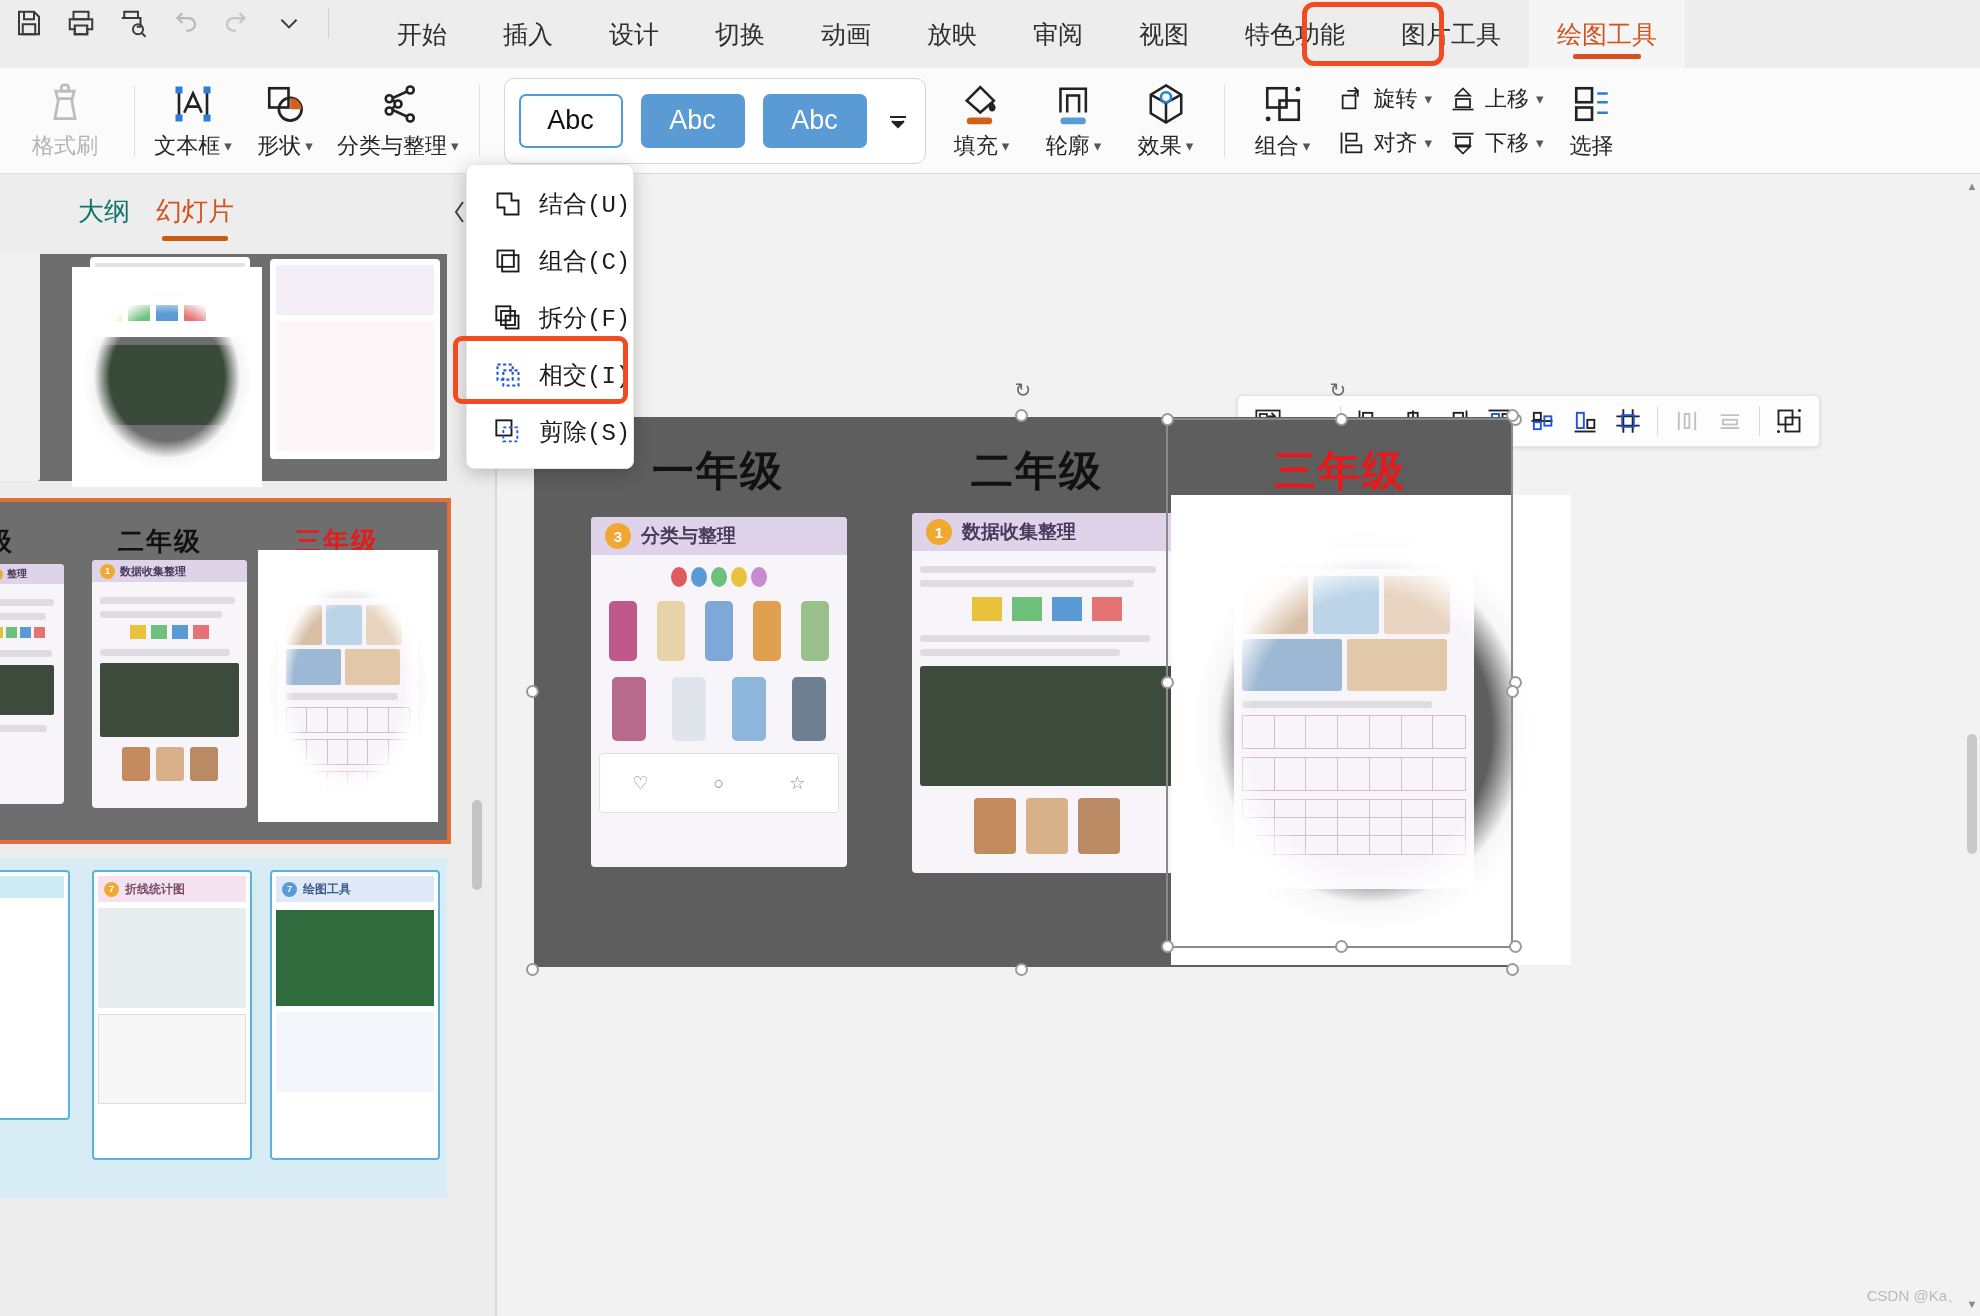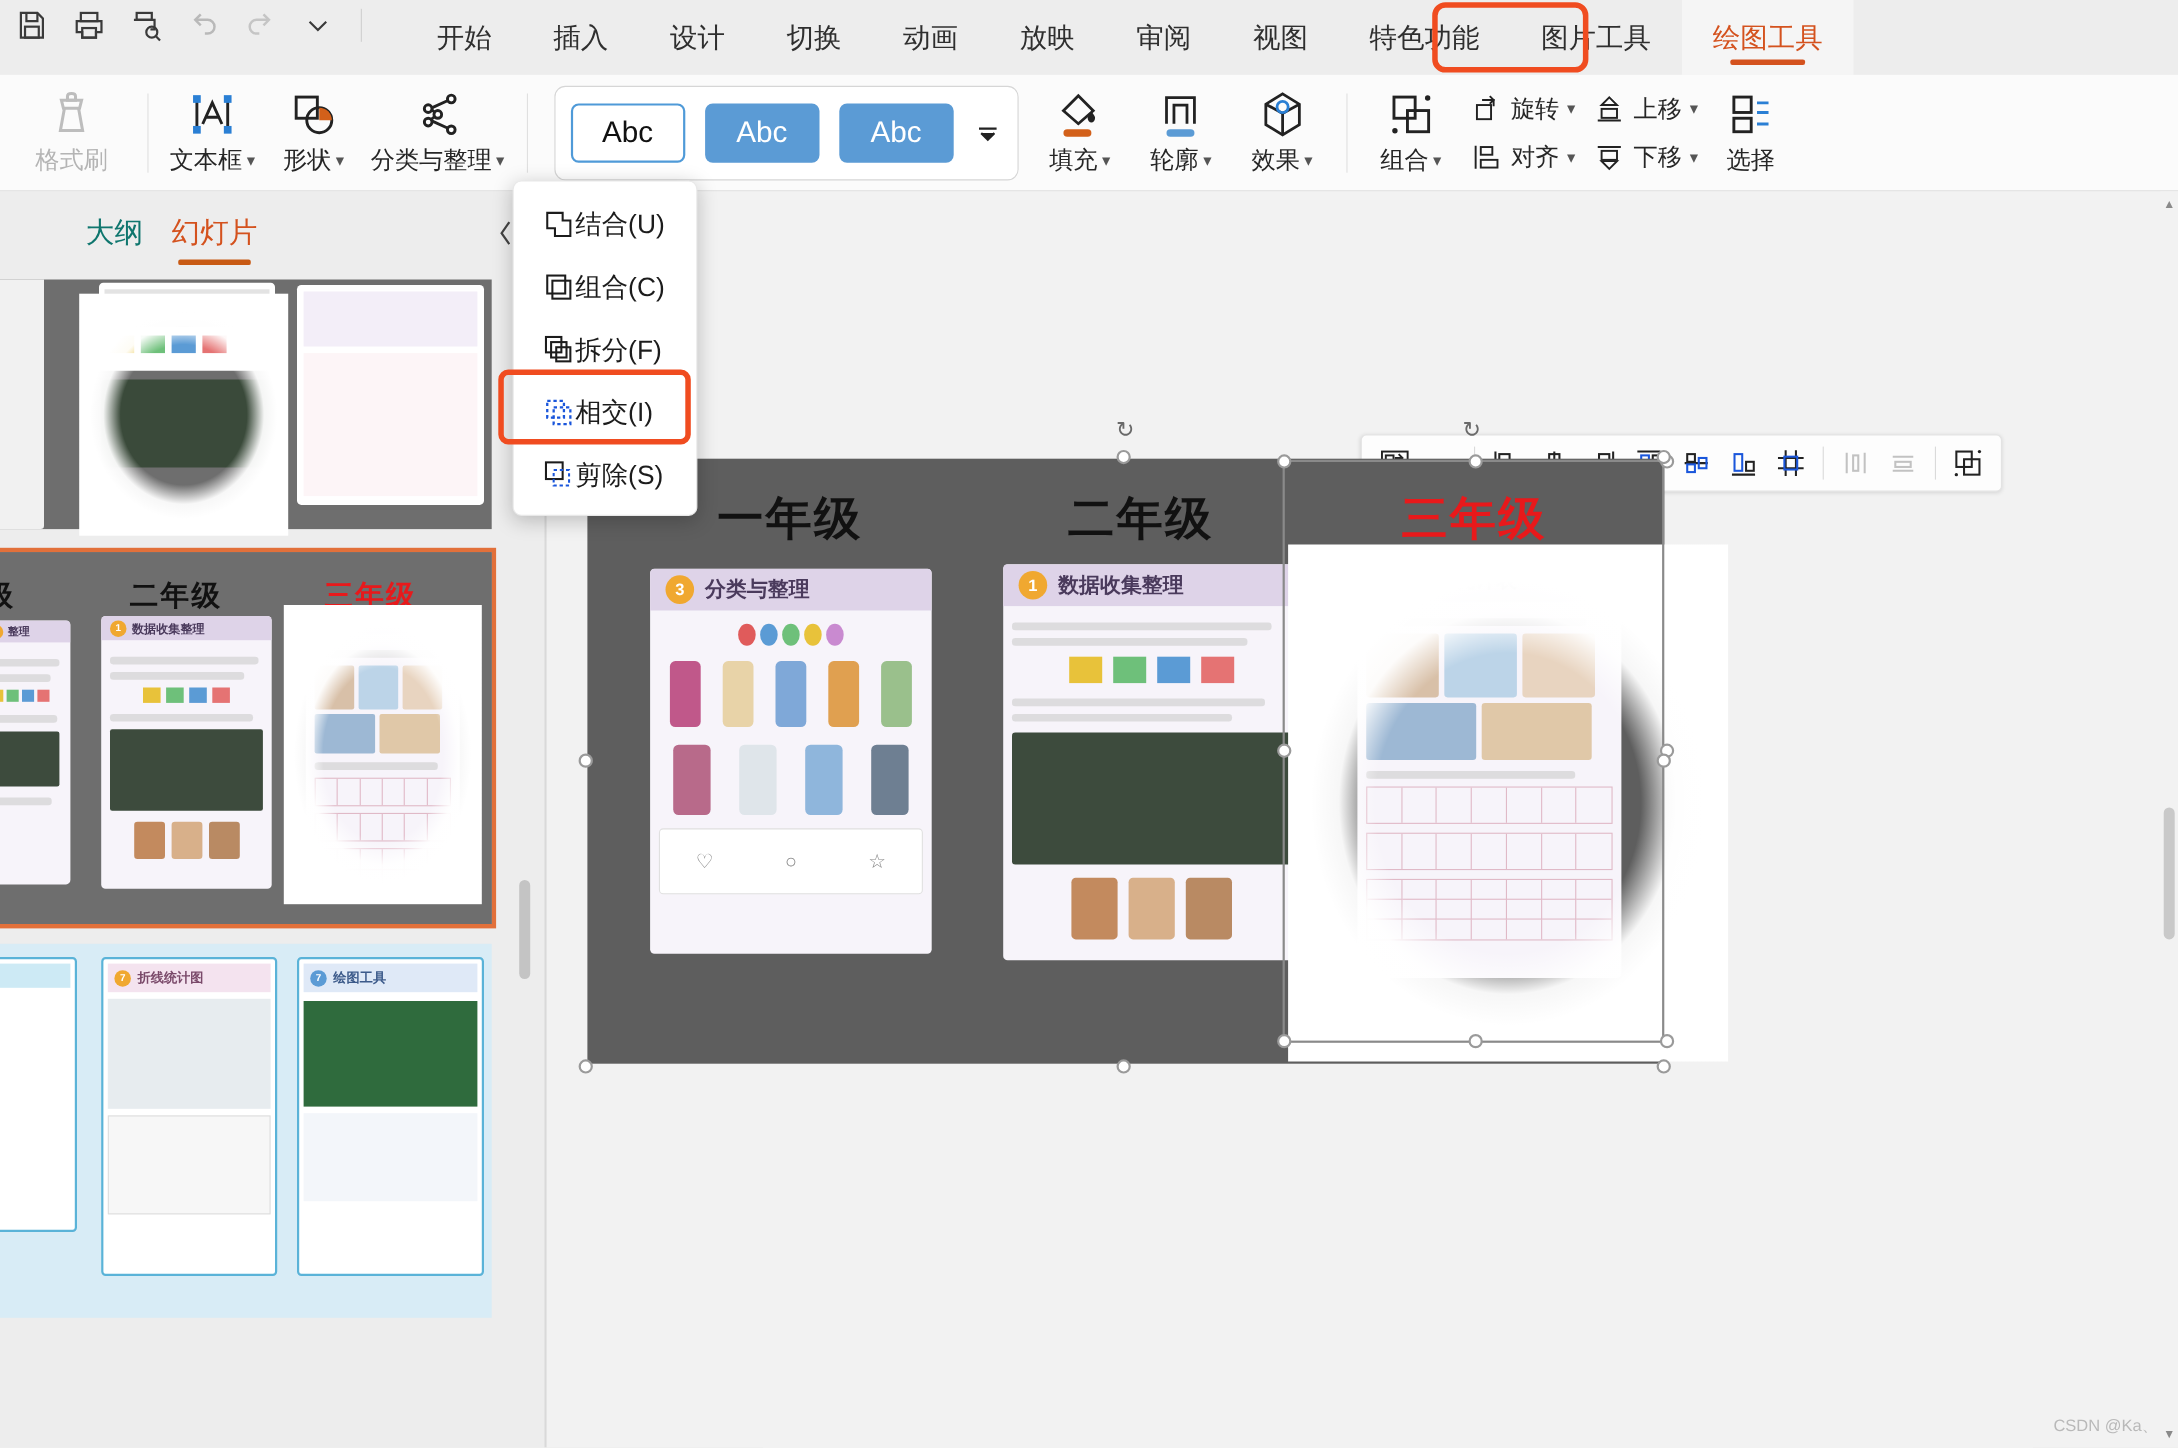--- a/index.html
+++ b/index.html
@@ -168,22 +168,22 @@
   .vscroll .up, .vscroll .dn { position: absolute; right: 2px; width: 12px; text-align:center; color:#8a8a8a; font-size: 11px; }
   .vscroll .up { top: 6px; } .vscroll .dn { bottom: 6px; }
 
   
   .menu {
     position: absolute; left: 466px; top: 164px; width: 168px; height: 305px;
     background: #fff; border-radius: 8px; box-shadow: 0 4px 18px rgba(0,0,0,.22);
     border: 1px solid #e8e8e8; padding: 10px 0; z-index: 50;
   }
   .mitem {
-    height: 57px; display: flex; align-items: center; padding-left: 26px;
-    font-size: 24px; color: #1c1c1c; white-space: nowrap;
+    height: 57px; display: flex; align-items: center; gap: 16px; padding-left: 26px;
+    font-size: 24px; color: #1c1c1c; white-space: nowrap; font-family: Liberation Mono, monospace;
   }
   .mico { width: 30px; height: 30px; display: flex; align-items: center; justify-content: center; }
   .menu-hl {
     position: absolute; left: 453px; top: 336px; width: 175px; height: 68px;
     border: 5px solid #f04c20; border-radius: 9px; z-index: 60; pointer-events: none;
   }
 
   .watermark {
     position: absolute; right: 18px; bottom: 10px;
     font-size: 15px; color: #b9b9b9;

